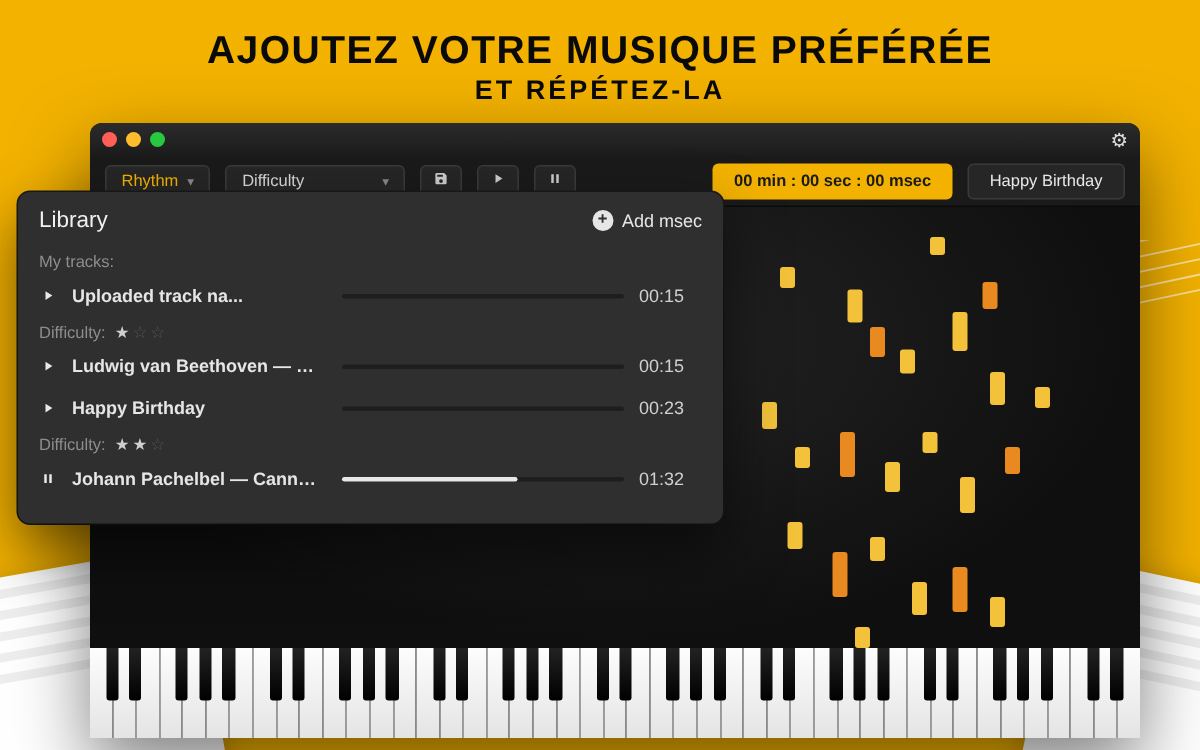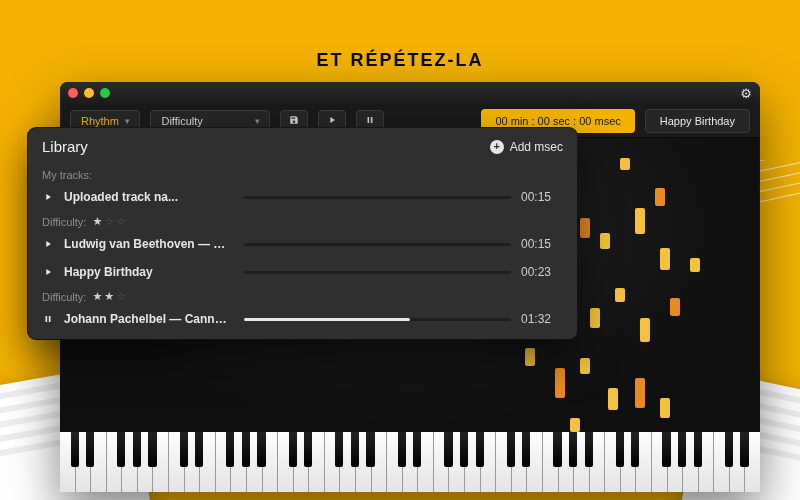--- a/index.html
+++ b/index.html
@@ -24,56 +24,57 @@
   .dot.red{background:#ff5f56;} .dot.yel{background:#ffbd2e;} .dot.grn{background:#27c93f;}
   .gear { color:#ddd; font-size:13px; }
 
   .toolbar { height: 34px; display:flex; align-items:center; gap:10px; padding:0 10px; background:#1a1a1a; border-bottom:1px solid #0a0a0a; }
   .pill { background:#262626; border:1px solid #3a3a3a; border-radius:4px; padding:4px 10px; font-size:11px; color:#d8d8d8; display:flex; align-items:center; gap:6px; }
   .pill.mode { color:#f3b200; }
   .pill.sound { min-width:120px; justify-content:space-between; }
   .chev { font-size:9px; color:#888; }
   .tbtn { width:28px; height:22px; background:#262626; border:1px solid #3a3a3a; border-radius:4px; display:flex; align-items:center; justify-content:center; color:#ccc; font-size:11px; }
   .tbtn svg { width:10px; height:10px; fill:#ccc; }
-  .timer { flex:0 0 auto; margin-left:auto; background:#f3b200; color:#1a1a1a; font-size:11px; font-weight:400; padding:6px 14px; border-radius:4px; white-space:nowrap; }
+  .timer { flex:0 0 auto; margin-left:auto; background:#f3b200; color:#1a1a1a; font-size:11px; font-weight:700; padding:6px 14px; border-radius:4px; white-space:nowrap; }
   .nowplay { background:#262626; border:1px solid #3a3a3a; border-radius:4px; padding:5px 14px; font-size:11px; color:#e8e8e8; }
 
   
   .roll { position:absolute; top:56px; left:0; right:0; bottom:60px; background: radial-gradient(ellipse at 50% 30%, #242424 0%, #0f0f0f 70%); overflow:hidden; }
   .note { position:absolute; border-radius:2px; }
   .note.y { background:#f3c23a; }
   .note.o { background:#e88a1f; }
 
   
   .keys { position:absolute; left:0; right:0; bottom:0; height:60px; display:flex; background:#0a0a0a; }
   .wkey { flex:1; background:linear-gradient(#fdfdfd,#e4e4e4); border-right:1px solid #999; position:relative; }
   .wkey:last-child{border-right:none;}
   .bkey { position:absolute; top:0; width:56%; height:58%; right:-28%; background:linear-gradient(#222,#000); z-index:2; border-radius:0 0 2px 2px; }
 
   
-  .library { position:absolute; left:28px; top:128px; width:549px; background:#2f2f2f; border-radius:8px; box-shadow: 0 18px 40px rgba(0,0,0,.55), 0 0 0 1px #1a1a1a; color:#d9d9d9; font-size:12px; padding-bottom:6px; }
+  .library { position:absolute; left:12px; top:128px; width:470px; background:#2f2f2f; border-radius:8px; box-shadow: 0 18px 40px rgba(0,0,0,.55), 0 0 0 1px #1a1a1a; color:#d9d9d9; font-size:12px; padding-bottom:16px; }
   .lib-head { display:flex; align-items:center; justify-content:space-between; padding:10px 14px; }
   .lib-title { font-size:15px; color:#f0f0f0; font-weight:500; }
   .addtrack { display:flex; align-items:center; gap:6px; font-size:12px; color:#e6e6e6; cursor:pointer; }
   .addtrack .plus { width:14px; height:14px; border-radius:50%; background:#e6e6e6; color:#2f2f2f; display:flex; align-items:center; justify-content:center; font-size:11px; font-weight:700; line-height:1; }
   .section { padding:4px 14px 2px; color:#8d8d8d; font-size:11px; display:flex; align-items:center; gap:6px; }
   .stars { letter-spacing:2px; color:#cfcfcf; font-size:11px; }
   .stars .off { color:#555; }
   .row { display:flex; align-items:center; gap:10px; padding:7px 14px; }
   .picon { width:12px; display:flex; justify-content:center; color:#e8e8e8; }
   .picon svg { width:10px; height:10px; fill:#e8e8e8; }
   .tname { flex:0 0 170px; white-space:nowrap; overflow:hidden; text-overflow:ellipsis; color:#e6e6e6;font-weight:bold; }
   .prog { flex:1; height:3px; background:#1e1e1e; border-radius:2px; position:relative; }
   .prog .fill { position:absolute; left:0; top:0; bottom:0; background:#e8e8e8; border-radius:2px; }
   .dur { flex:0 0 42px; text-align:left; color:#cfcfcf; font-variant-numeric: tabular-nums; }
 </style>
 </head>
 <body>
 
 <div class="stage">
+  <div class="headline">AJOUTEZ VOTRE MUSIQUE PRÉFÉRÉE</div>
   <div class="subhead">ET RÉPÉTEZ-LA</div>
 
   <div class="sheet left">
     <div class="bar"></div>
       <div class="bar"></div>
       <div class="bar"></div>
       <div class="bar"></div>
       <div class="bar"></div>
   </div>
   <div class="sheet right">

